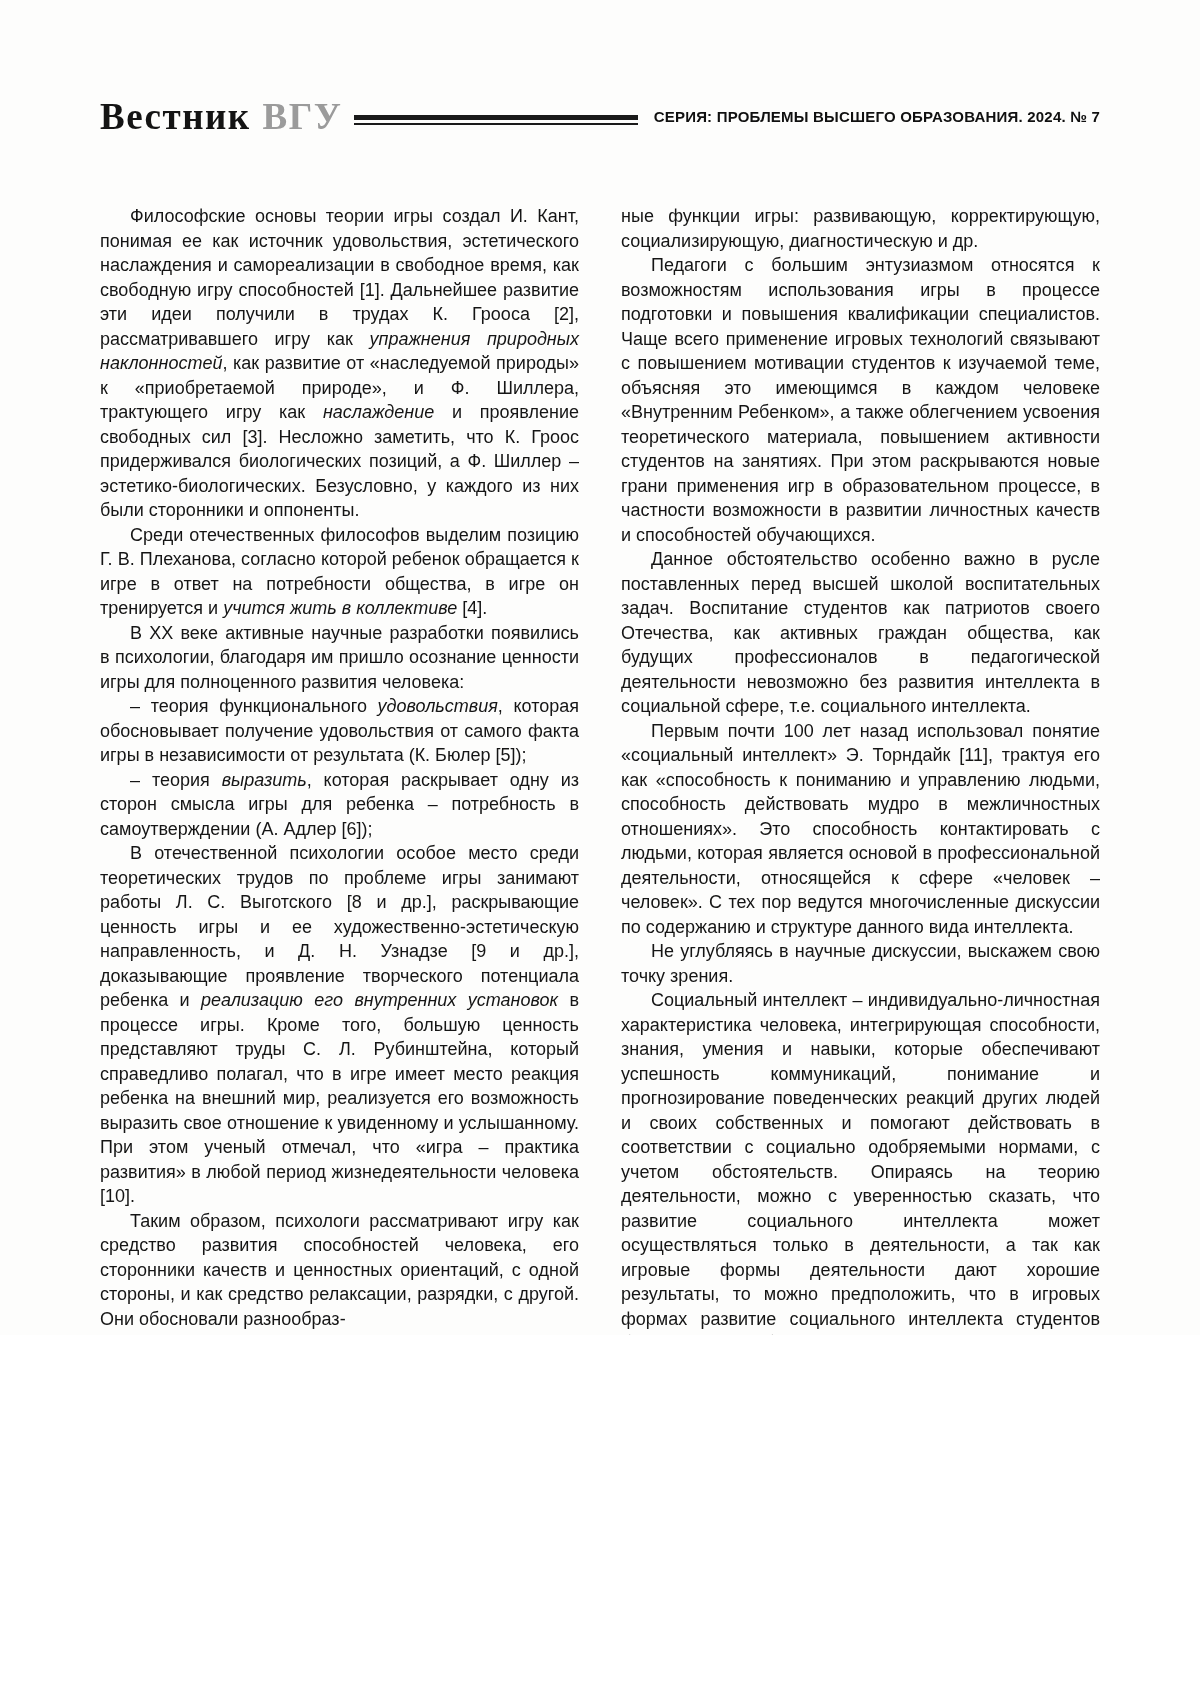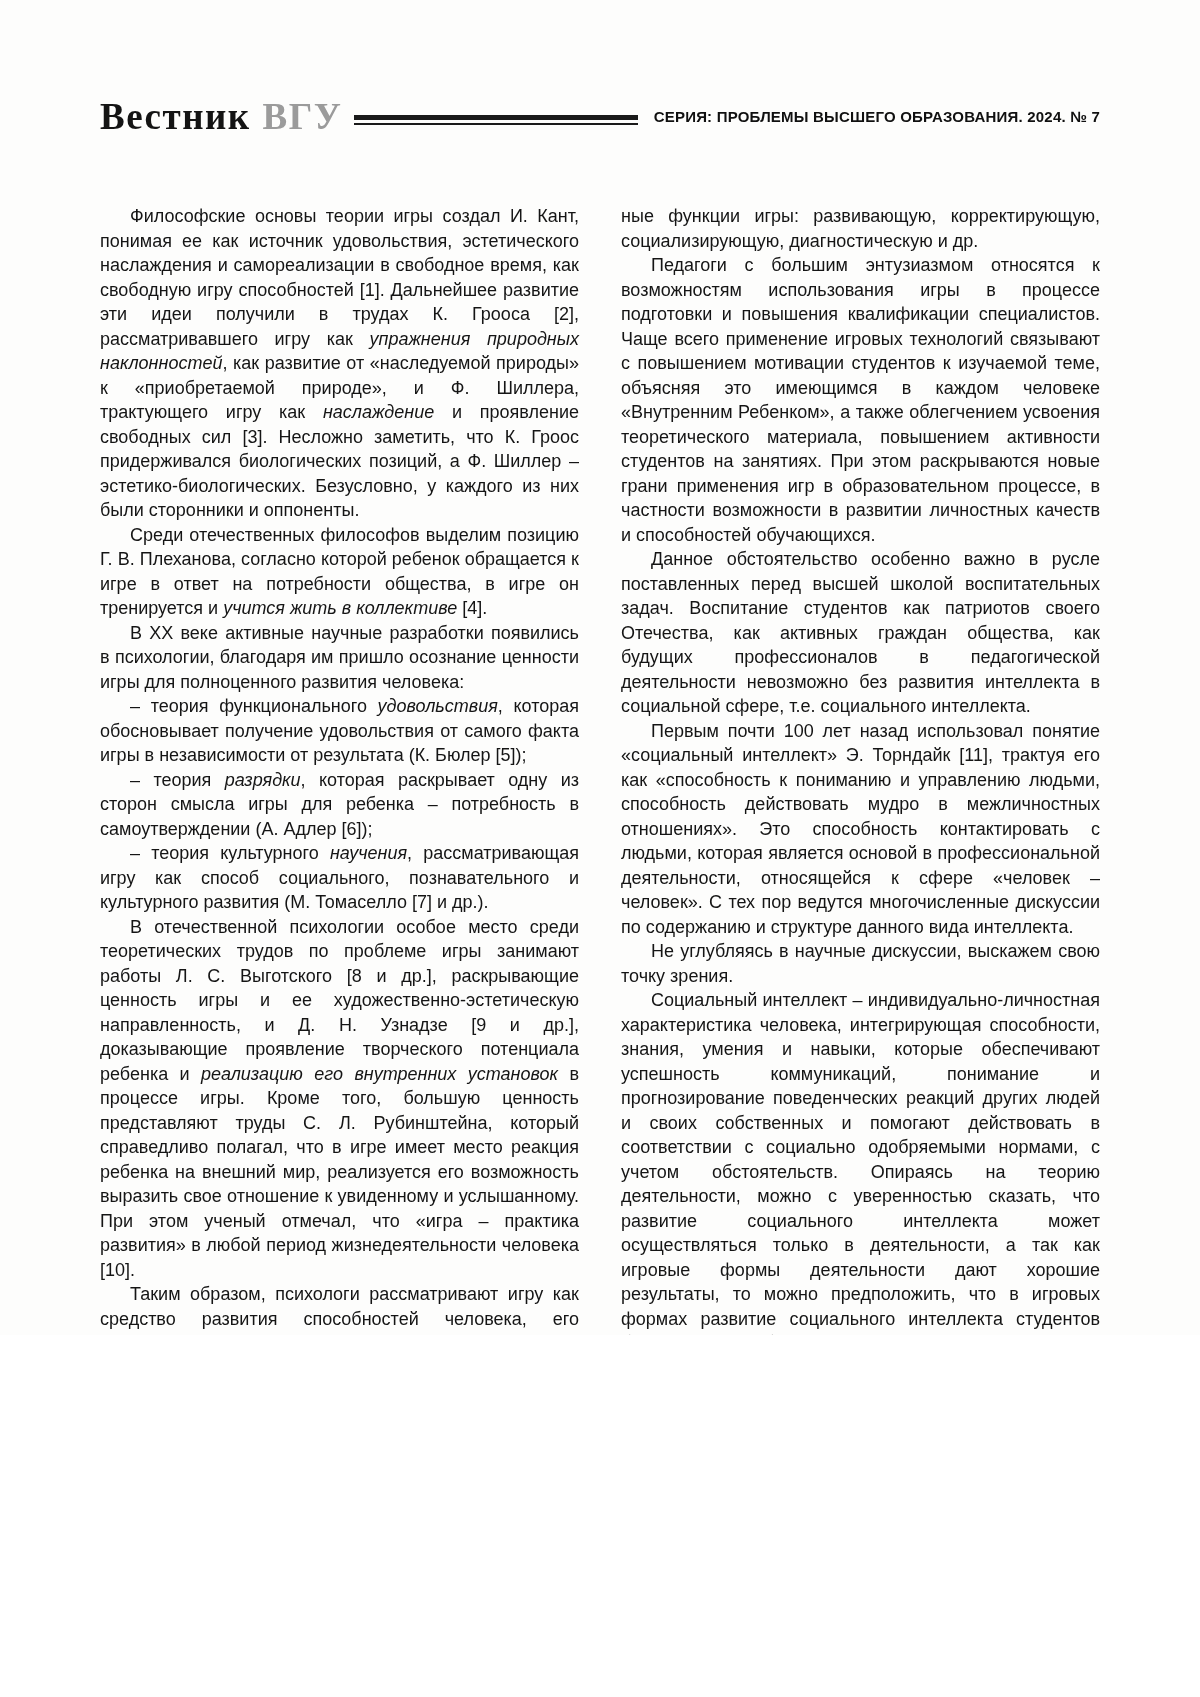--- a/index.html
+++ b/index.html
@@ -109,22 +109,21 @@
     <div class="rule"></div>
     <div class="series">СЕРИЯ: ПРОБЛЕМЫ ВЫСШЕГО ОБРАЗОВАНИЯ. 2024. № 7</div>
   </div>
 
   <div class="content">
     <div class="col" id="left-column">
         <p class="para"><span>Философские основы теории игры создал И. Кант, понимая ее как источник удовольствия, эстетического наслаждения и самореализации в свободное время, как свободную игру способностей [1]. Дальнейшее развитие эти идеи получили в трудах К. Грооса [2], рассматривавшего игру как </span><span class="it">упражнения природных наклонностей</span><span>, как развитие от «наследуемой природы» к «приобретаемой природе», и Ф. Шиллера, трактующего игру как </span><span class="it">наслаждение</span><span> и проявление свободных сил [3]. Несложно заметить, что К. Гроос придерживался биологических позиций, а Ф. Шиллер – эстетико-биологических. Безусловно, у каждого из них были сторонники и оппоненты.</span></p>
         <p class="para"><span>Среди отечественных философов выделим позицию Г. В. Плеханова, согласно которой ребенок обращается к игре в ответ на потребности общества, в игре он тренируется и </span><span class="it">учится жить в коллективе</span><span> [4].</span></p>
         <p class="para"><span>В XX веке активные научные разработки появились в психологии, благодаря им пришло осознание ценности игры для полноценного развития человека:</span></p>
         <p class="para"><span>– теория функционального </span><span class="it">удовольствия</span><span>, которая обосновывает получение удовольствия от самого факта игры в независимости от результата (К. Бюлер [5]);</span></p>
-        <p class="para"><span>– теория </span><span class="it">разрядки</span><span>, которая раскрывает одну из сторон смысла игры для ребенка – потребность в самоутверждении (А. Адлер [6]);</span></p>
-        <p class="para"><span>– теория культурного </span><span class="it">научения</span><span>, рассматривающая игру как способ социального, познавательного и культурного развития (М. Томаселло [7] и др.).</span></p>
+        <p class="para"><span>– теория </span><span class="it">выразить</span><span>, которая раскрывает одну из сторон смысла игры для ребенка – потребность в самоутверждении (А. Адлер [6]);</span></p>
         <p class="para"><span>В отечественной психологии особое место среди теоретических трудов по проблеме игры занимают работы Л. С. Выготского [8 и др.], раскрывающие ценность игры и ее художественно-эстетическую направленность, и Д. Н. Узнадзе [9 и др.], доказывающие проявление творческого потенциала ребенка и </span><span class="it">реализацию его внутренних установок</span><span> в процессе игры. Кроме того, большую ценность представляют труды С. Л. Рубинштейна, который справедливо полагал, что в игре имеет место реакция ребенка на внешний мир, реализуется его возможность выразить свое отношение к увиденному и услышанному. При этом ученый отмечал, что «игра – практика развития» в любой период жизнедеятельности человека [10].</span></p>
         <p class="para"><span>Таким образом, психологи рассматривают игру как средство развития способностей человека, его сторонники качеств и ценностных ориентаций, с одной стороны, и как средство релаксации, разрядки, с другой. Они обосновали разнообраз-</span></p>
       </div>
     <div class="col" id="right-column">
         <p class="para no-indent"><span>ные функции игры: развивающую, корректирующую, социализирующую, диагностическую и др.</span></p>
         <p class="para"><span>Педагоги с большим энтузиазмом относятся к возможностям использования игры в процессе подготовки и повышения квалификации специалистов. Чаще всего применение игровых технологий связывают с повышением мотивации студентов к изучаемой теме, объясняя это имеющимся в каждом человеке «Внутренним Ребенком», а также облегчением усвоения теоретического материала, повышением активности студентов на занятиях. При этом раскрываются новые грани применения игр в образовательном процессе, в частности возможности в развитии личностных качеств и способностей обучающихся.</span></p>
         <p class="para"><span>Данное обстоятельство особенно важно в русле поставленных перед высшей школой воспитательных задач. Воспитание студентов как патриотов своего Отечества, как активных граждан общества, как будущих профессионалов в педагогической деятельности невозможно без развития интеллекта в социальной сфере, т.е. социального интеллекта.</span></p>
         <p class="para"><span>Первым почти 100 лет назад использовал понятие «социальный интеллект» Э. Торндайк [11], трактуя его как «способность к пониманию и управлению людьми, способность действовать мудро в межличностных отношениях». Это способность контактировать с людьми, которая является основой в профессиональной деятельности, относящейся к сфере «человек – человек». С тех пор ведутся многочисленные дискуссии по содержанию и структуре данного вида интеллекта.</span></p>
         <p class="para"><span>Не углубляясь в научные дискуссии, выскажем свою точку зрения.</span></p>
         <p class="para"><span>Социальный интеллект – индивидуально-личностная характеристика человека, интегрирующая способности, знания, умения и навыки, которые обеспечивают успешность коммуникаций, понимание и прогнозирование поведенческих реакций других людей и своих собственных и помогают действовать в соответствии с социально одобряемыми нормами, с учетом обстоятельств. Опираясь на теорию деятельности, можно с уверенностью сказать, что развитие социального интеллекта может осуществляться только в деятельности, а так как игровые формы деятельности дают хорошие результаты, то можно предположить, что в игровых формах развитие социального интеллекта студентов будет проходить более интенсивно и успешно.</span></p>

